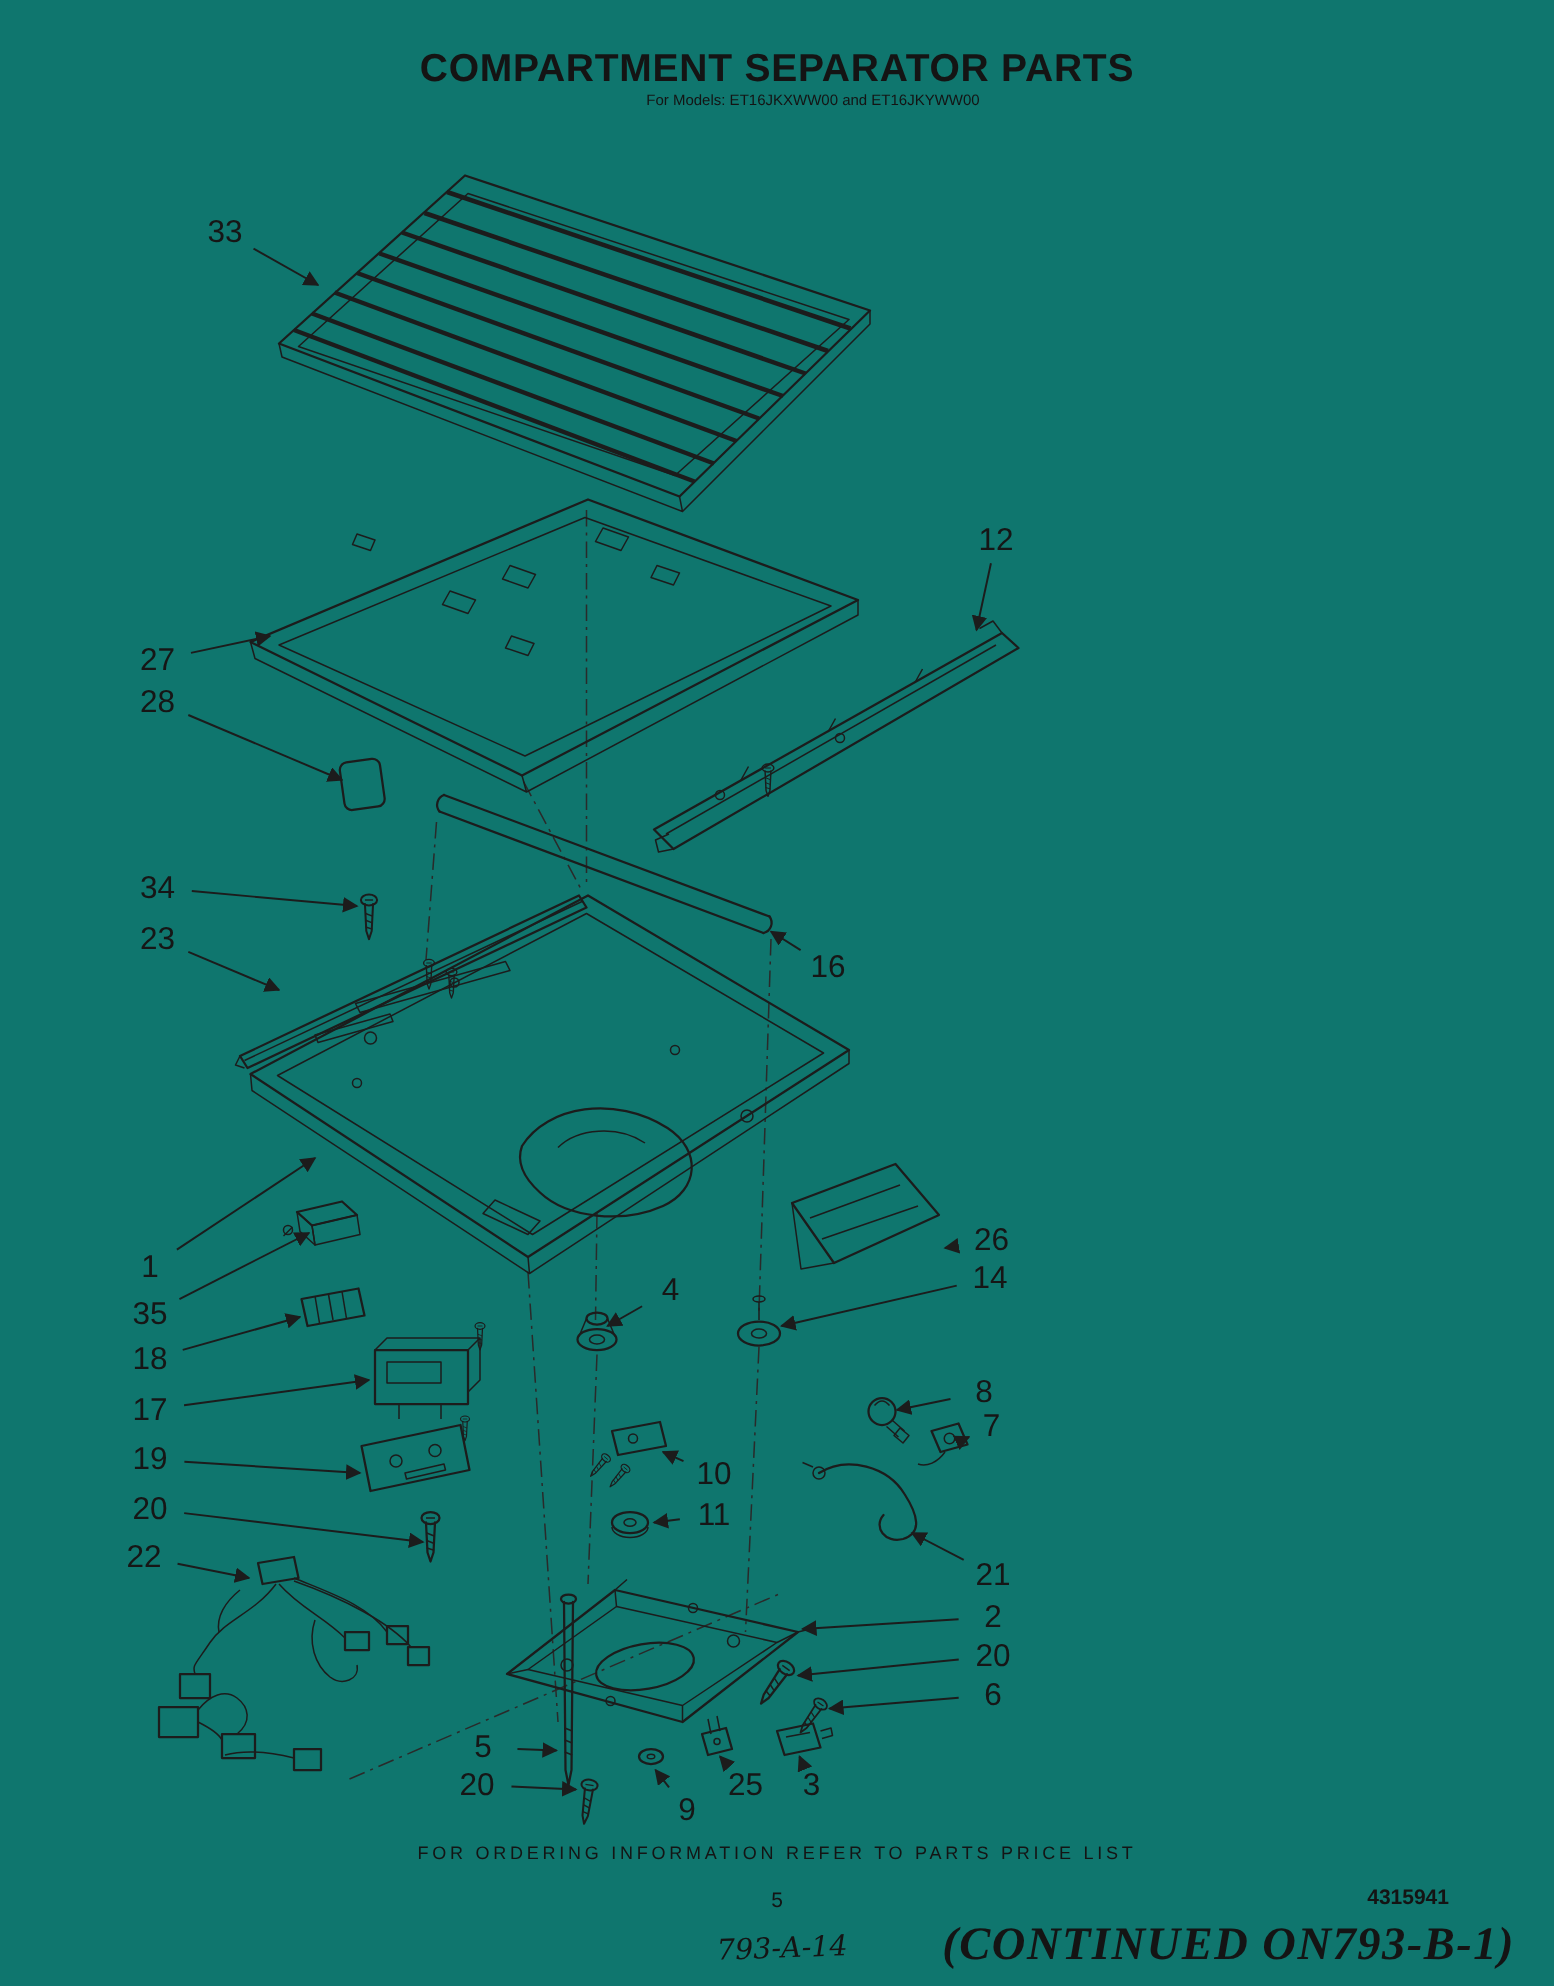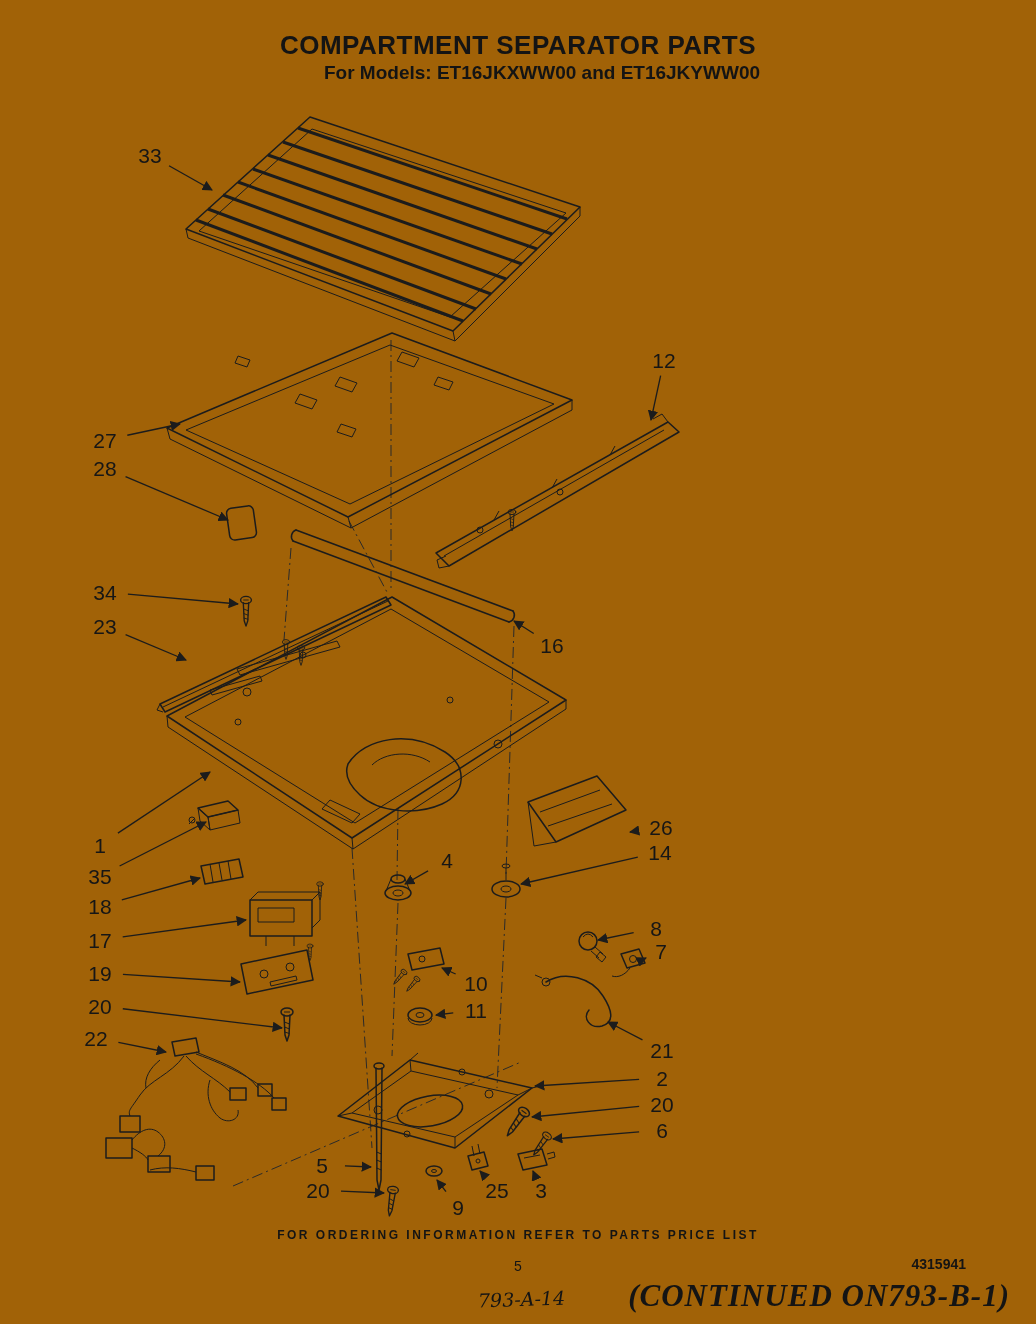--- a/index.html
+++ b/index.html
@@ -1,32 +1,32 @@
 <!DOCTYPE html>
 <html><head>
 <meta charset="utf-8">
 <style>
   html,body{margin:0;padding:0;background:#e8e8e8;}
   .page{
-    position:relative;width:1036px;height:1324px;background:#a16207;
+    position:relative;width:1036px;height:1324px;background:#0f766e;
     margin:0 auto;overflow:hidden;
     font-family:"Liberation Sans",sans-serif;color:#141414;
   }
   .hdr{position:absolute;left:0;right:0;text-align:center;}
   .title{top:30px;font-size:26px;font-weight:bold;letter-spacing:.5px;}
-  .subtitle{top:62px;font-size:19px;font-weight:bold;margin-left:48px;}
+  .subtitle{top:62px;font-size:10px;font-weight:normal;margin-left:48px;}
   svg.diagram{position:absolute;left:0;top:0;}
   .callout{font:21px "Liberation Sans",sans-serif;fill:#161616;text-anchor:middle;dominant-baseline:central;}
   .leader{stroke:#1c1c1c;stroke-width:1.3;fill:none;}
   .ink{stroke:#1c1c1c;fill:none;stroke-width:1.5;stroke-linejoin:round;stroke-linecap:round;}
   .ink-thin{stroke:#1c1c1c;fill:none;stroke-width:1;stroke-linejoin:round;}
   .slat{stroke:#1c1c1c;stroke-width:3;fill:none;}
   .dash{stroke:#2a2a2a;stroke-width:1;fill:none;stroke-dasharray:11 4 2 4;}
   .ftr{position:absolute;}
-  .order-note{left:0;right:0;top:1228px;text-align:center;font-size:12px;font-weight:bold;letter-spacing:2.5px;}
+  .order-note{left:0;right:0;top:1228px;text-align:center;font-size:12px;font-weight:normal;letter-spacing:2.5px;}
   .page-num{left:0;right:0;top:1258px;text-align:center;font-size:14px;}
   .doc-num{right:70px;top:1256px;font-size:14px;font-weight:bold;}
   .sheet-ref{left:478px;top:1288px;font-family:"DejaVu Serif",serif;font-style:italic;font-size:19px;transform:rotate(-2deg);}
   .continued{right:26px;top:1278px;font-size:31px;font-weight:bold;font-style:italic;font-family:"Liberation Serif",serif;letter-spacing:1px;}
 </style>
 </head>
 <body>
 
 <div class="page">
 

